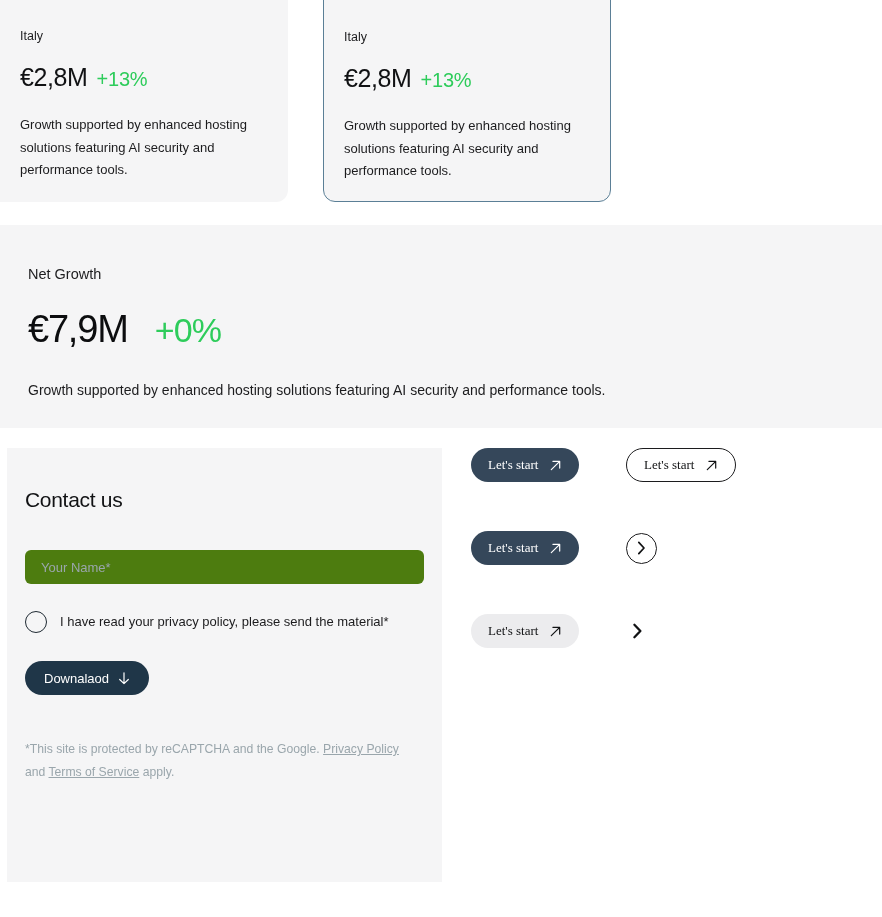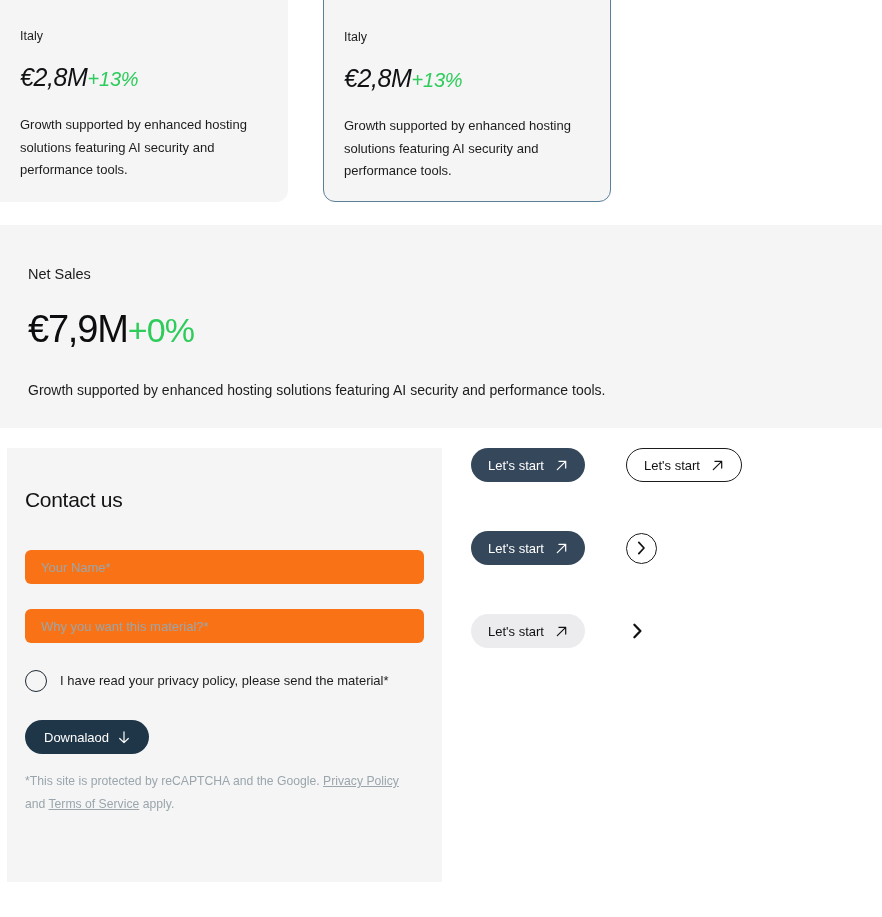--- a/index.html
+++ b/index.html
@@ -55,22 +55,22 @@
   .stat-label {
     font-size: 12.5px;
     color: #1c1c1e;
     line-height: 1.3;
     margin-bottom: 19px;
   }
 
   .stat-value-row {
     display: flex;
     align-items: baseline;
+    gap: 9px;
     margin-bottom: 22px;
-    font-style: italic;
   }
 
   .stat-value {
     font-size: 25px;
     color: #111214;
     letter-spacing: -0.4px;
   }
 
   .stat-delta {
     font-size: 20px;
@@ -100,21 +100,21 @@
   .netsales-label {
     font-size: 14.5px;
     color: #1c1c1e;
     line-height: 1.3;
     margin-bottom: 24px;
   }
 
   .netsales-value-row {
     display: flex;
     align-items: baseline;
-    gap: 0;
+    gap: 27px;
     margin-bottom: 29px;
   }
 
   .netsales-value {
     font-size: 38px;
     color: #0c0d0f;
     letter-spacing: -1.2px;
   }
 
   .netsales-delta {
@@ -144,21 +144,21 @@
   .contact-title {
     font-size: 21px;
     color: #111214;
     letter-spacing: -0.3px;
     margin-bottom: 38px;
   }
 
   .field {
     width: 399px;
     height: 34px;
-    background: #f97316;
+    background: #4d7c0f;
     border: none;
     border-radius: 6px;
     padding: 0 16px;
     font-family: "Liberation Sans", sans-serif;
     font-size: 13px;
     color: #111214;
     display: block;
     margin-bottom: 25px;
     outline: none;
   }
@@ -199,21 +199,21 @@
     padding: 16px 19px;
     font-family: "Liberation Sans", sans-serif;
     font-size: 13px;
     cursor: pointer;
     text-align: right;
   }
 
   .download-btn .arrow-down { width: 12px; height: 13px; }
 
   .legal {
-    margin-top: 16px;
+    margin-top: 43px;
     font-size: 12.2px;
     color: #9aa6ac;
     line-height: 1.85;
     max-width: 380px;
   }
 
   .legal a {
     color: #9aa6ac;
     text-decoration: underline;
   }
@@ -232,21 +232,21 @@
   }
 
   .btn-pill {
     display: inline-flex;
     align-items: center;
     justify-content: center;
     gap: 11px;
     border-radius: 40px;
     height: 34px;
     padding: 0 17px;
-    font-family: Liberation Sans, sans-serif;
+    font-family: Liberation Serif, serif;
     font-size: 13px;
     cursor: pointer;
     border: none;
     white-space: nowrap;
   }
 
   .btn-pill.solid {
     background: #35475a;
     color: #ffffff;
   }
@@ -322,35 +322,34 @@
       <div class="stat-value-row">
         <span class="stat-value">€2,8M</span>
         <span class="stat-delta">+13%</span>
       </div>
       <div class="stat-desc">Growth supported by enhanced hosting solutions featuring AI security and performance tools.</div>
     </div>
 
   </div>
 
   <div class="netsales">
-    <div class="netsales-label">Net Sales</div>
+    <div class="netsales-label">Net Growth</div>
     <div class="netsales-value-row">
       <span class="netsales-value">€7,9M</span>
       <span class="netsales-delta">+0%</span>
     </div>
     <div class="netsales-desc">Growth supported by enhanced hosting solutions featuring AI security and performance tools.</div>
   </div>
 
   <div class="contact-panel">
     <div class="contact-title">Contact us</div>
 
     <input class="field" type="text" placeholder="Your Name*" style="">
 
 
-    <input class="field" type="text" placeholder="Why you want this material?*" style="">
 
     <div class="consent-row">
       <span class="consent-box"></span>
       <span class="consent-text">I have read your privacy policy, please send the material*</span>
     </div>
 
     <button class="download-btn">
       <span>Downalaod</span>
       <span class="arrow-down">
         <svg viewBox="0 0 12 13" fill="none" xmlns="http://www.w3.org/2000/svg">

